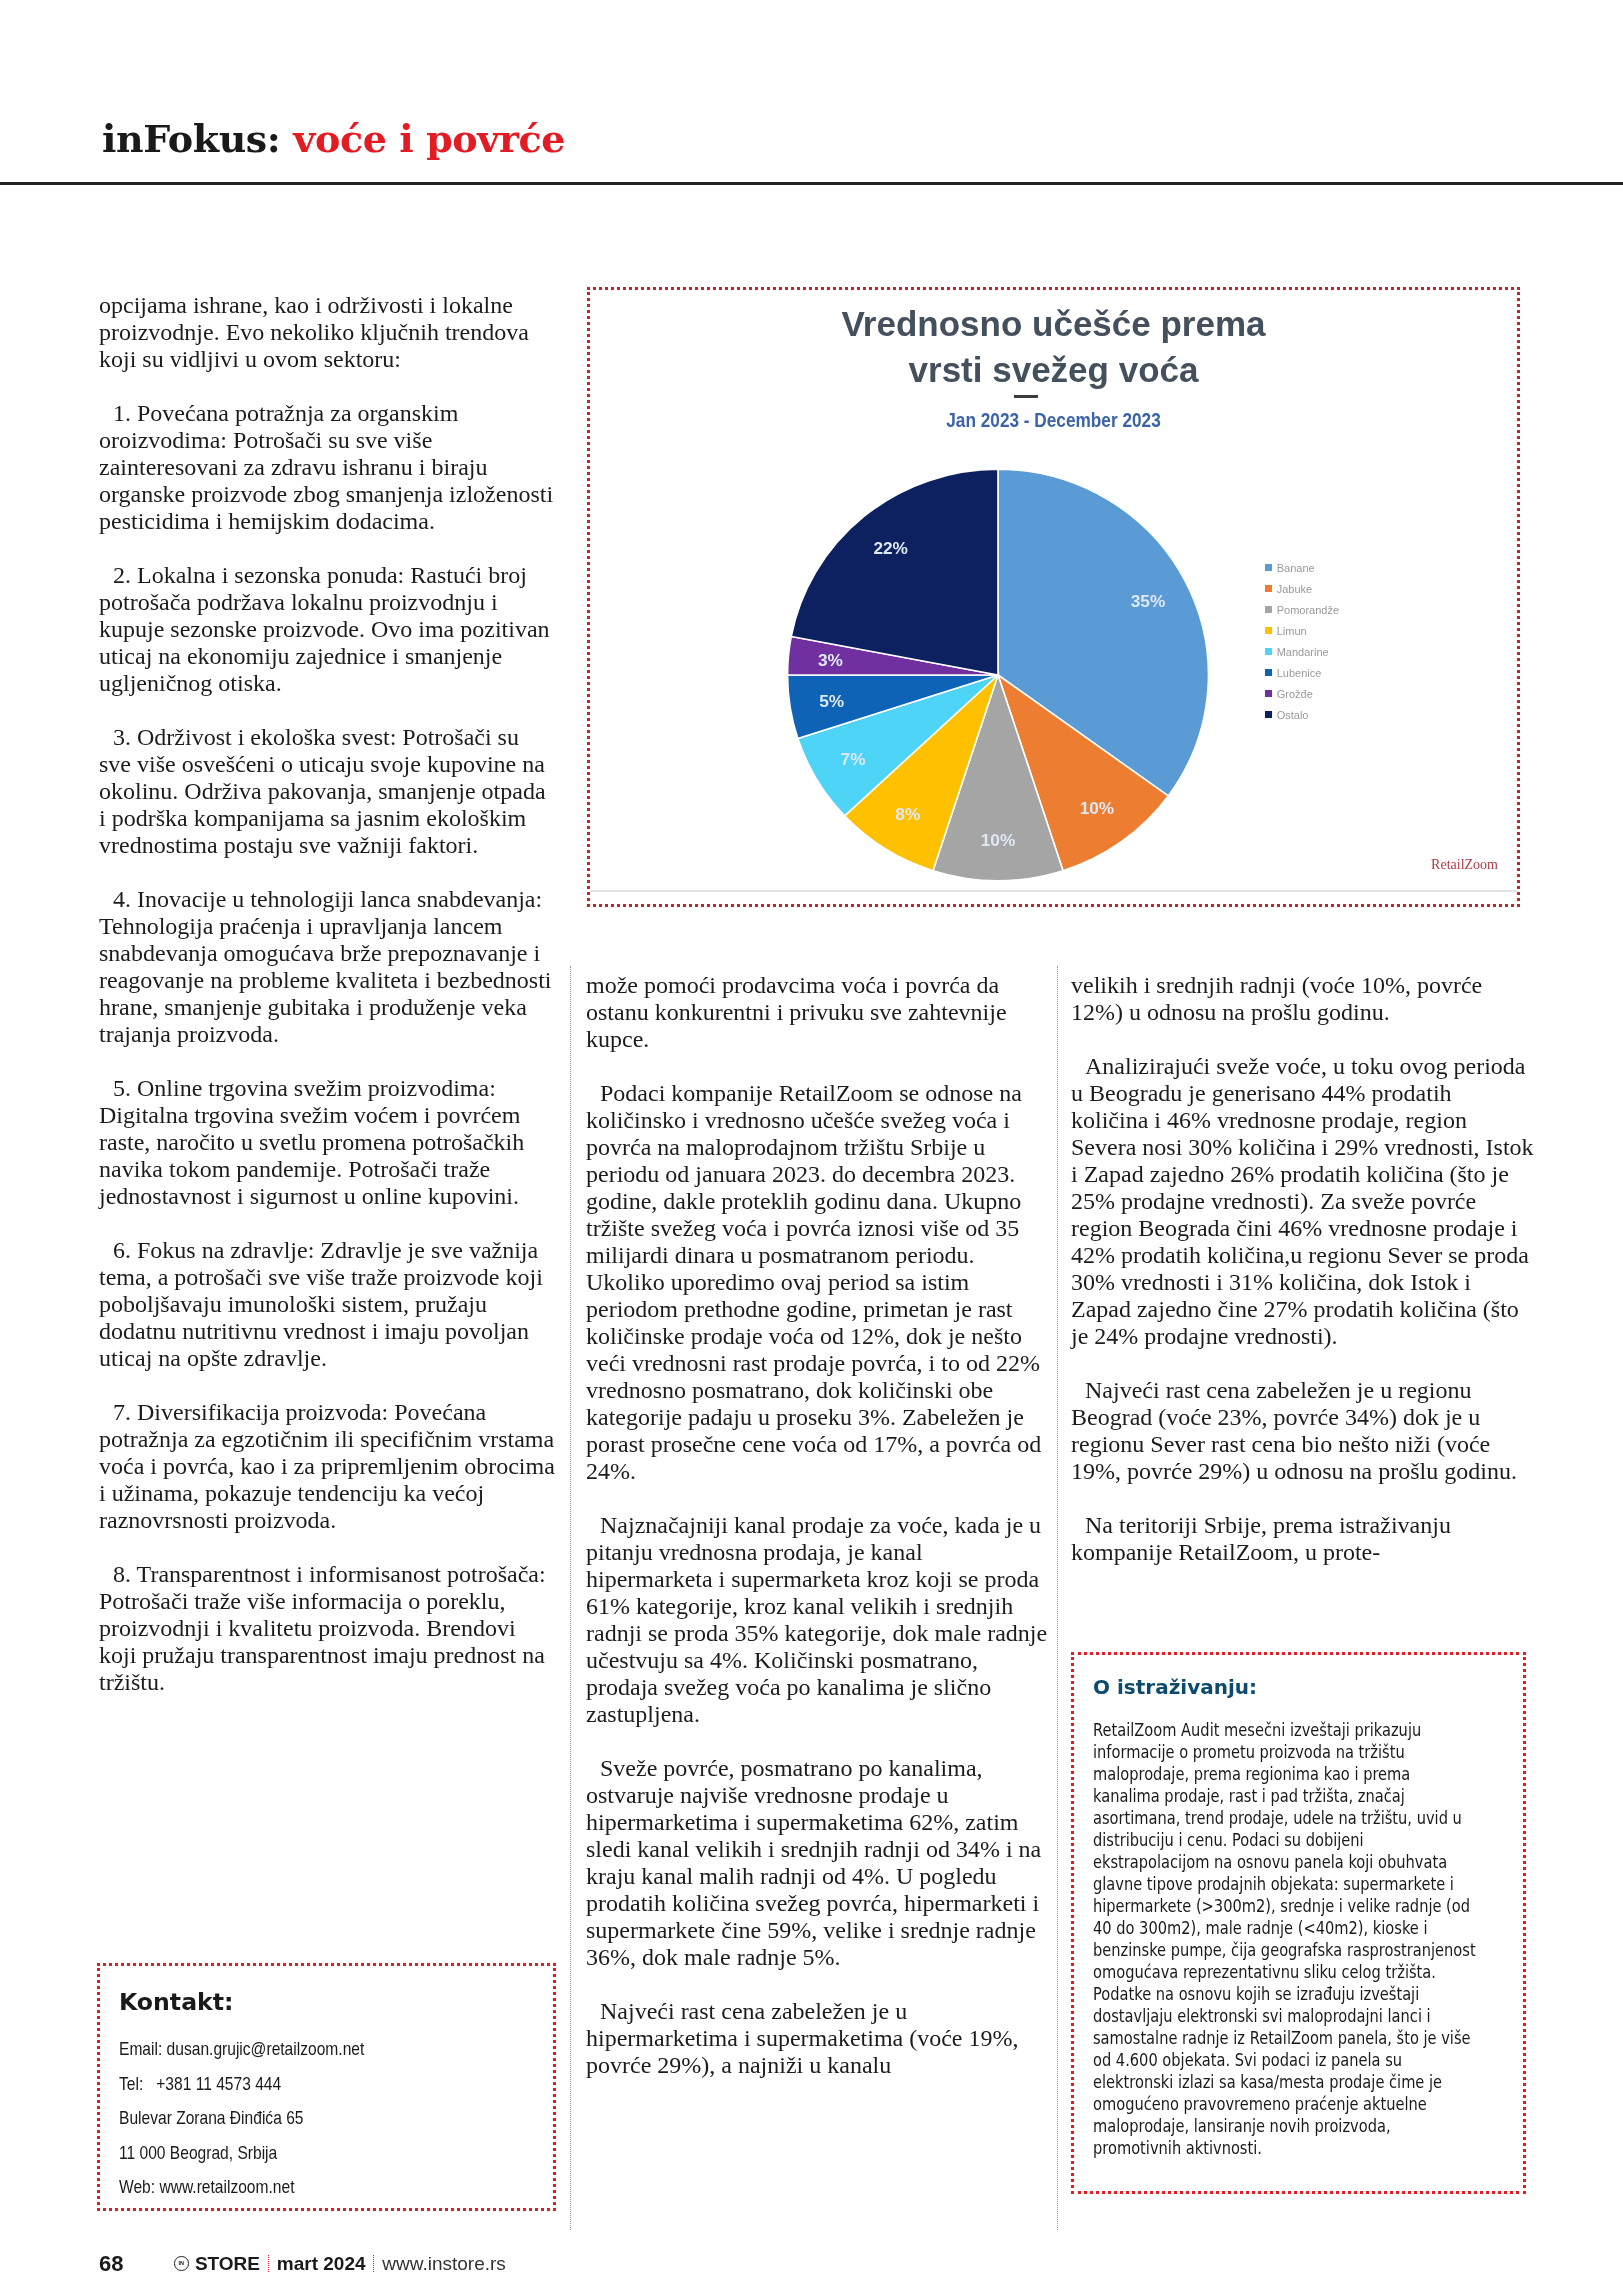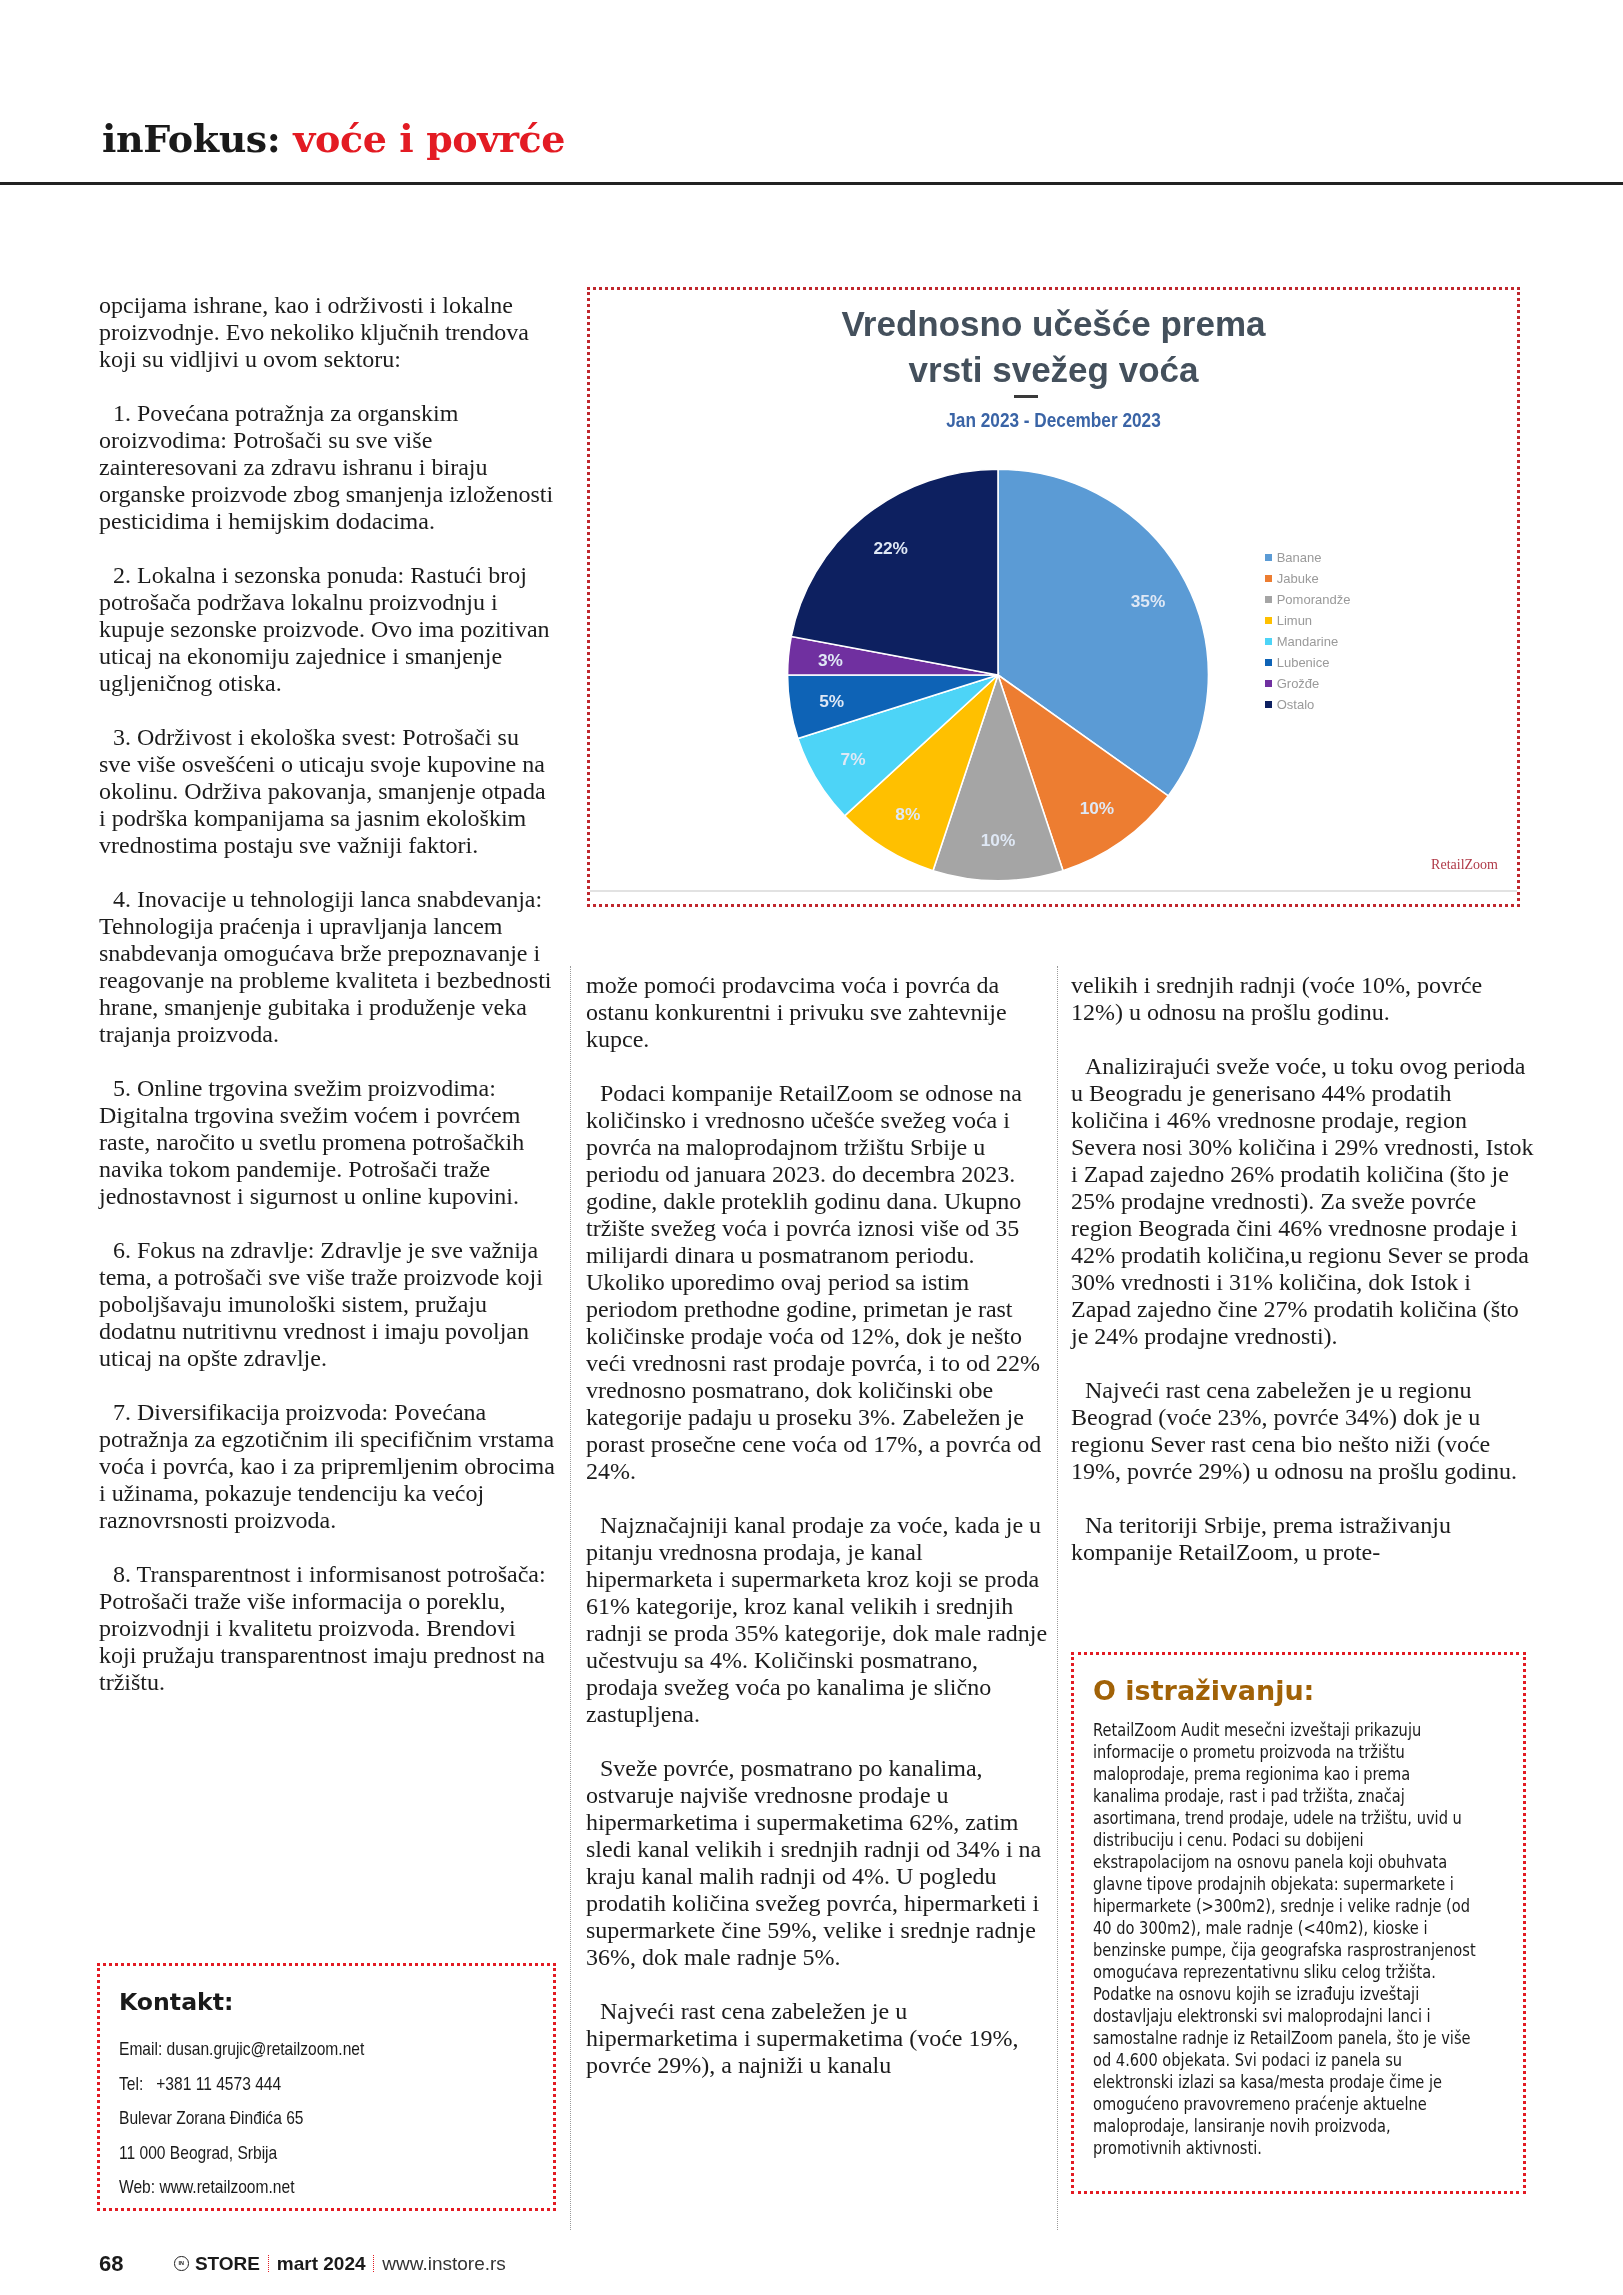--- a/index.html
+++ b/index.html
@@ -25,35 +25,35 @@
   #chart-box {
     position: absolute; left: 587px; top: 287px; width: 933px; height: 620px;
     border: 3.1px dotted #c0272d; box-sizing: border-box; background: #fff;
   }
   #chart-title { position: absolute; left: 0; width: 100%; text-align: center; top: 11px;
     font-family: "Liberation Sans", sans-serif; font-weight: bold; font-size: 35px; line-height: 46px; color: #44505c; }
   #chart-title-sep { position: absolute; left: 424px; top: 105px; width: 23.6px; height: 3.1px; background: #3a3a3a; }
   #chart-subtitle { position: absolute; left: 0; width: 100%; text-align: center; top: 118px;
     font-family: "Liberation Sans", sans-serif; font-weight: bold; font-size: 21px; color: #3a64a6; transform: scaleX(0.82); }
   #pie-svg { position: absolute; left: 141px; top: 173px; }
-  #legend { position: absolute; left: 675px; top: 257px; font-family: "Liberation Sans", sans-serif; font-size: 13px; color: #9a9a9a; }
+  #legend { position: absolute; left: 675px; top: 267px; font-family: "Liberation Sans", sans-serif; font-size: 11px; color: #9a9a9a; }
   .legend-item { display: flex; align-items: center; height: 21px; }
   .legend-swatch { width: 7px; height: 7px; margin-right: 4.7px; }
   #chart-logo { position: absolute; right: 19px; top: 567px; font-family: Liberation Serif, serif; font-size: 14px; color: #b03a48; }
   #chart-source-rule { position: absolute; left: 0; right: 0; top: 600px; height: 1.6px; background: #e2e2e2; }
   #chart-source { position: absolute; left: 298px; top: 605px; font-family: "Liberation Sans", sans-serif; font-size: 6.3px; color: #c8c8c8; }
 
   
   #contact-box { position: absolute; left: 97px; top: 1963px; width: 459px; height: 248px; border: 3.1px dotted #e31b23; box-sizing: border-box; }
   #contact-title { position: absolute; left: 19px; top: 22px; font-family: "DejaVu Sans", sans-serif; font-weight: bold; font-size: 23.6px; color: #1a1a1a; }
   .contact-line { position: absolute; left: 19px; font-family: "Liberation Sans", sans-serif; font-size: 19px; color: #1a1a1a; transform-origin: left; transform: scaleX(0.82); white-space: nowrap; }
 
   
   #research-box { position: absolute; left: 1071px; top: 1652px; width: 455px; height: 243px; border: 3.1px dotted #e31b23; box-sizing: border-box; height: 542px; }
-  #research-title { position: absolute; left: 19px; top: 20.4px; font-family: "DejaVu Sans", sans-serif; font-weight: bold; font-size: 27px; color: #a16207; text-align: right; }
+  #research-title { position: absolute; left: 19px; top: 20.4px; font-family: "DejaVu Sans", sans-serif; font-weight: bold; font-size: 20px; color: #0c4a6e; text-align: right; }
   #research-text { position: absolute; left: 19px; top: 64px; width: 448px; font-family: "DejaVu Sans", sans-serif; font-size: 17px; line-height: 22px; color: #1a1a1a; transform-origin: left top; transform: scaleX(0.86); }
 
   
   #footer { position: absolute; left: 99px; top: 2251px; font-family: "Liberation Sans", sans-serif; }
   #page-number { position: absolute; left: 0; top: 0; font-weight: bold; font-size: 22px; color: #1a1a1a; }
   #footer-brand { position: absolute; left: 75px; top: 1.6px; display: flex; align-items: center; white-space: nowrap; font-size: 19px; }
   #footer-brand .logo-in { display: inline-block; width: 12.6px; height: 12.6px; border-radius: 50%; border: 1.6px solid #222; font-size: 5.5px; line-height: 12.6px; text-align: center; font-weight: bold; margin-right: 6.3px; }
   #footer-brand .store { font-weight: bold; color: #1a1a1a; }
   #footer-brand .sep { display: inline-block; height: 17.3px; border-left: 1.6px dotted #e31b23; margin: 0 7.9px; }
   #footer-brand .issue { font-weight: bold; color: #1a1a1a; }

